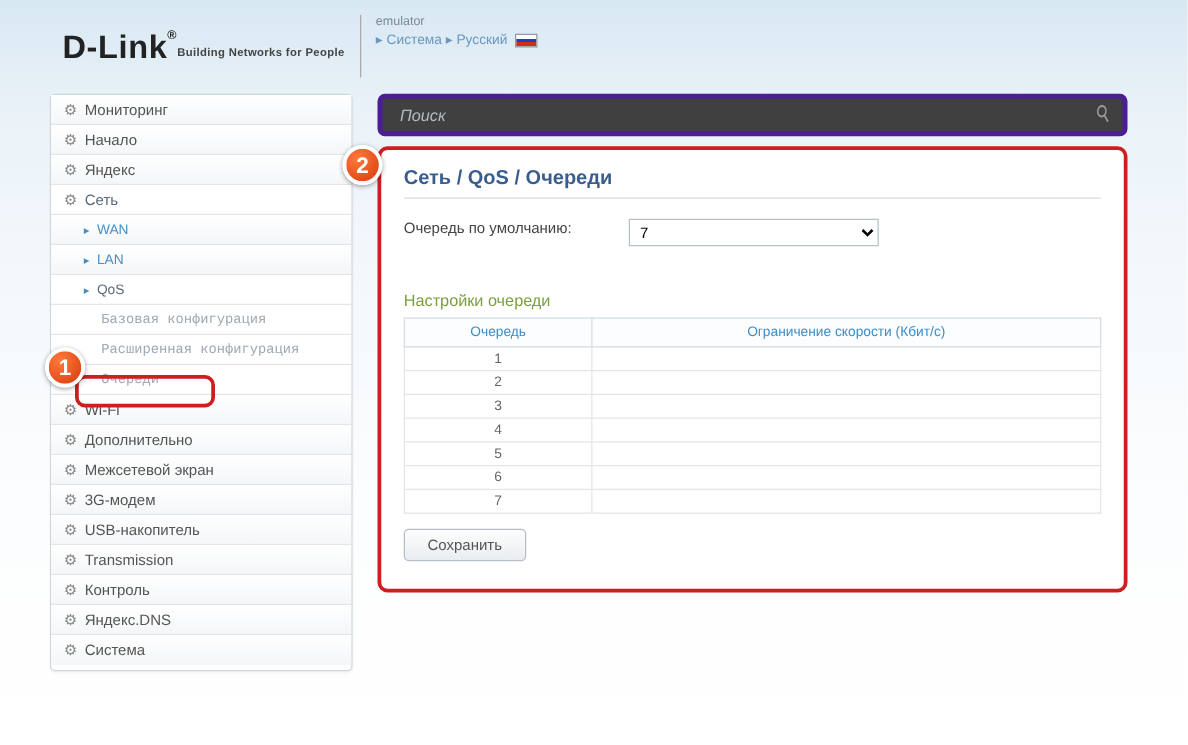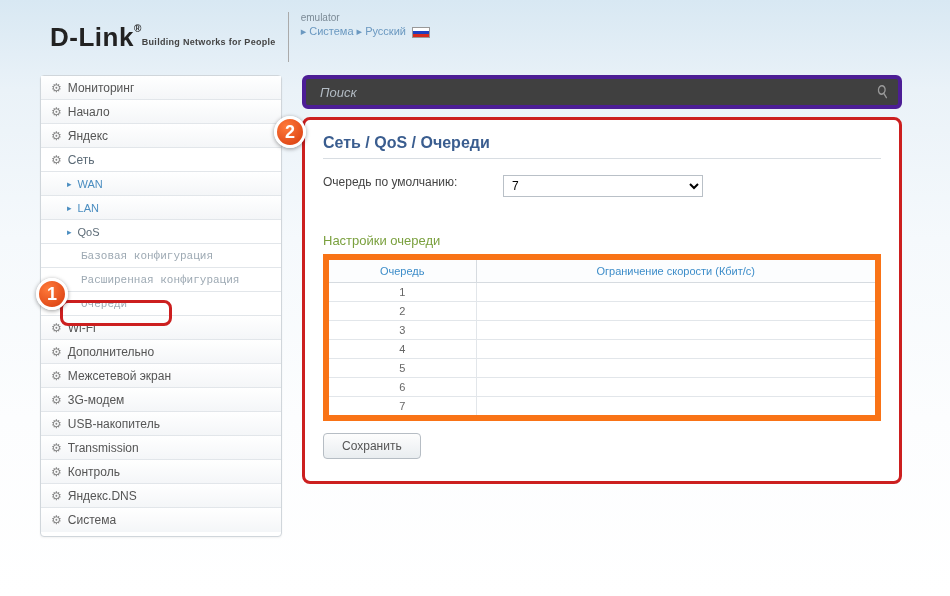--- a/index.html
+++ b/index.html
@@ -156,21 +156,21 @@
 }
 .section-title {
   font-size: 13px;
   font-weight: normal;
   color: #7aa03e;
   margin-bottom: 6px;
 }
 .queue-table {
   width: 100%;
   border-collapse: collapse;
-  border: 6px solid #f97316;
+  border: 1px solid #f97316;
 }
 .queue-table th {
   font-size: 11px;
   font-weight: normal;
   color: #3d8dc9;
   padding: 5px;
   border: 1px solid #d6dbe0;
   background: #fcfdfe;
   text-align: center;
 }

